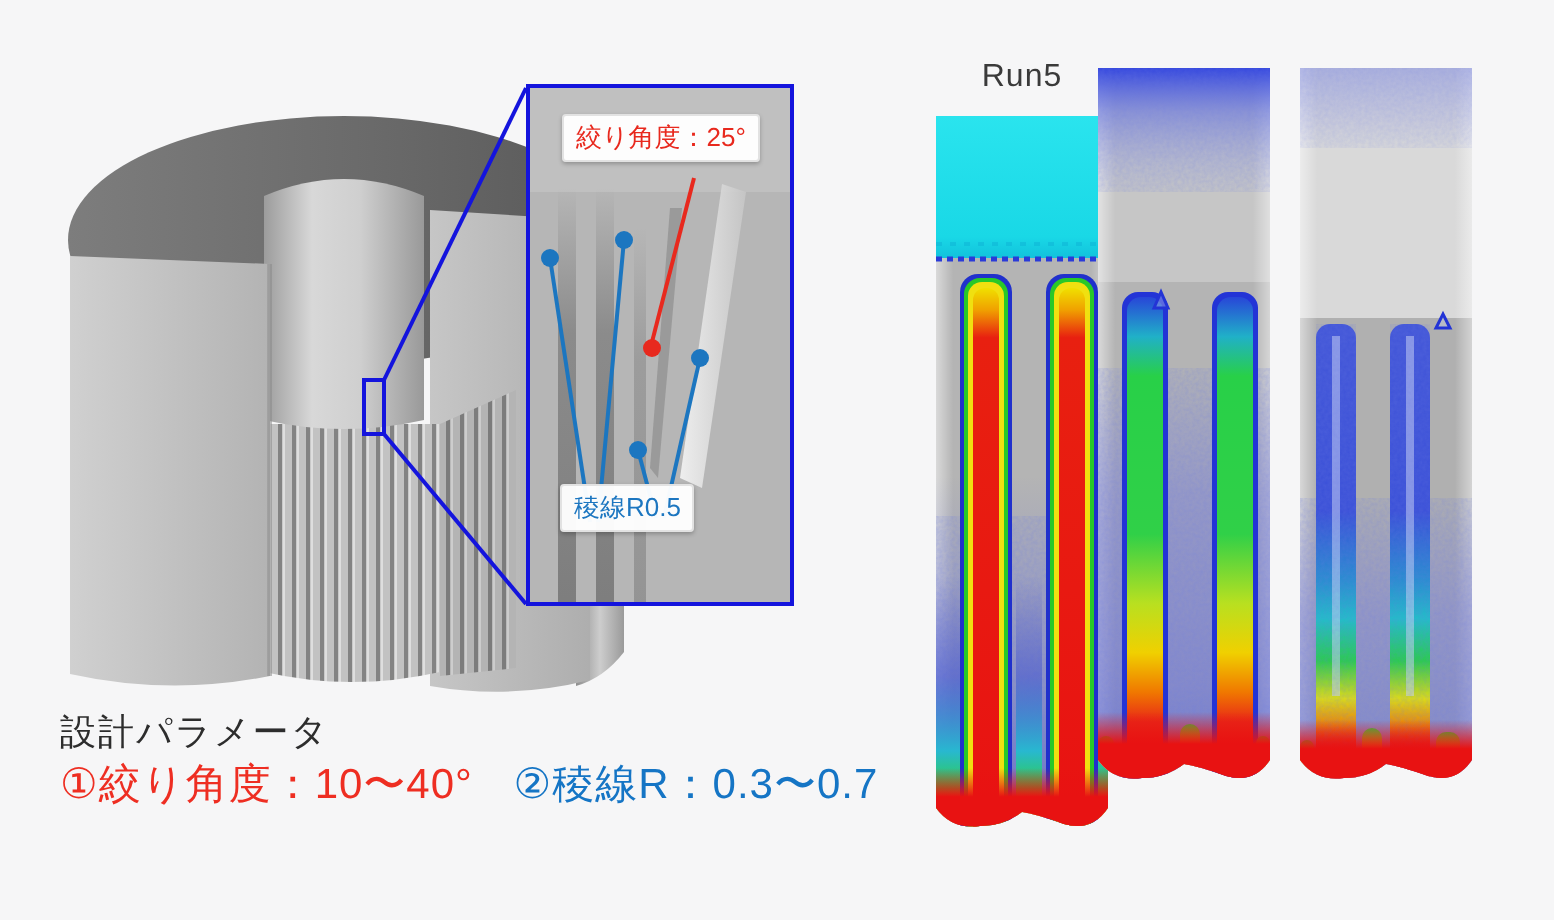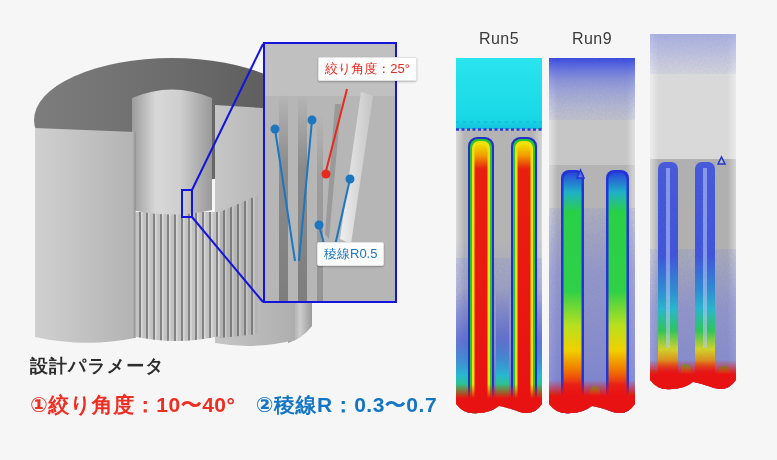--- a/index.html
+++ b/index.html
@@ -8,33 +8,33 @@
 
   
   .model{position:absolute;left:20px;top:40px;width:390px;height:310px;}
 
   
   .detail-box{position:absolute;left:263px;top:42px;width:130px;height:257px;
     border:2px solid #1414dd;background:#b8b8b8;}
   .detail-art{position:absolute;left:0;top:0;width:130px;height:257px;display:block;}
   .callout{position:absolute;background:rgba(255,255,255,0.96);border:1px solid #e2e2e2;
     box-shadow:0 1px 2px rgba(0,0,0,0.25);padding:3px 6px;font-size:13px;line-height:16px;
-    white-space:nowrap;border-radius:2px;margin-left:37px;}
+    white-space:nowrap;border-radius:2px;}
   .callout-angle{left:16px;top:13px;color:#e8291e;}
   .callout-ridge{left:15px;top:198px;color:#1c76c0;}
 
   
   .run{position:absolute;top:30px;width:86px;}
   .run-label{height:24px;text-align:center;font-size:16px;color:#3a3a3a;letter-spacing:0.5px;}
   .run-art{display:block;width:86px;height:362px;margin-top:4px;}
 
   
   .params{position:absolute;left:30px;top:354px;}
-  .params-title{font-size:18px;font-weight:bold;color:#2d2d2d;letter-spacing:1px;}
-  .params-line{margin-top:13px;font-size:21px;font-weight:bold;letter-spacing:0.5px;white-space:nowrap;}
+  .params-title{font-size:18px;font-weight:normal;color:#2d2d2d;letter-spacing:1px;}
+  .params-line{margin-top:0;font-size:21px;font-weight:normal;letter-spacing:0.5px;white-space:nowrap;}
   .p-red{color:#ee2e22;}
   .p-blue{color:#1575c5;margin-left:14px;}
 </style>
 </head>
 <body>
 
 <div class="stage">
 
   <svg width="0" height="0" style="position:absolute" aria-hidden="true">
     <defs>
@@ -207,21 +207,21 @@
         <circle cx="85" cy="135" r="4.5"></circle>
           <circle cx="54" cy="181" r="4.5"></circle>
       </g>
       <line x1="82" y1="45" x2="61" y2="127" stroke="#e8291e" stroke-width="2"></line>
       <circle cx="61" cy="130" r="4.5" fill="#e8291e"></circle>
     </svg>
     <div class="callout callout-angle">絞り角度：25°</div>
     <div class="callout callout-ridge">稜線R0.5</div>
   </div>
 
-  <div class="run" style="left:456px">
+  <div class="run" style="left:468px">
     <div class="run-label">Run5</div>
     <svg class="run-art" viewBox="0 0 86 362">
       <g clip-path="url(#wavecut)">
         <rect width="86" height="362" fill="#b4b4b4"></rect>
         <rect width="86" height="362" fill="url(#g-side)"></rect>
         <rect y="180" width="86" height="182" fill="url(#g-bluefade5)"></rect>
         <rect y="200" width="86" height="162" fill="#000" filter="url(#nz)" opacity="0.5"></rect>
         <rect x="0" y="230" width="12" height="125" fill="url(#g-gap5)"></rect>
         <rect x="40" y="230" width="13" height="125" fill="url(#g-gap5)"></rect>
         <rect x="81" y="230" width="5" height="125" fill="url(#g-gap5)"></rect>
@@ -237,21 +237,20 @@
         </g>
         <rect width="86" height="71" fill="url(#g-cyan)"></rect>
         <line x1="0" y1="64" x2="86" y2="64" stroke="#0fb8d8" stroke-width="2" stroke-dasharray="3 4" opacity="0.6"></line>
         <line x1="0" y1="71.5" x2="86" y2="71.5" stroke="#2a3ad8" stroke-width="2.5" stroke-dasharray="3 2.5"></line>
         <rect y="326" width="86" height="36" fill="url(#g-floor)"></rect>
       </g>
     </svg>
   </div>
 
   <div class="run" style="left:549px">
-    <div class="run-label">Run9</div>
     <svg class="run-art" viewBox="0 0 86 362">
       <g clip-path="url(#wavecut)">
         <rect width="86" height="362" fill="#c6c6c6"></rect>
         <rect y="107" width="86" height="255" fill="#b4b4b4"></rect>
         <rect width="86" height="362" fill="url(#g-side)"></rect>
         <rect width="86" height="62" fill="url(#g-top9)"></rect>
         <rect width="86" height="62" fill="#000" filter="url(#nz)" opacity="0.4"></rect>
         <rect y="150" width="86" height="212" fill="url(#g-low9)"></rect>
         <rect y="150" width="86" height="212" fill="#000" filter="url(#nz)" opacity="0.5"></rect>
         <g>

